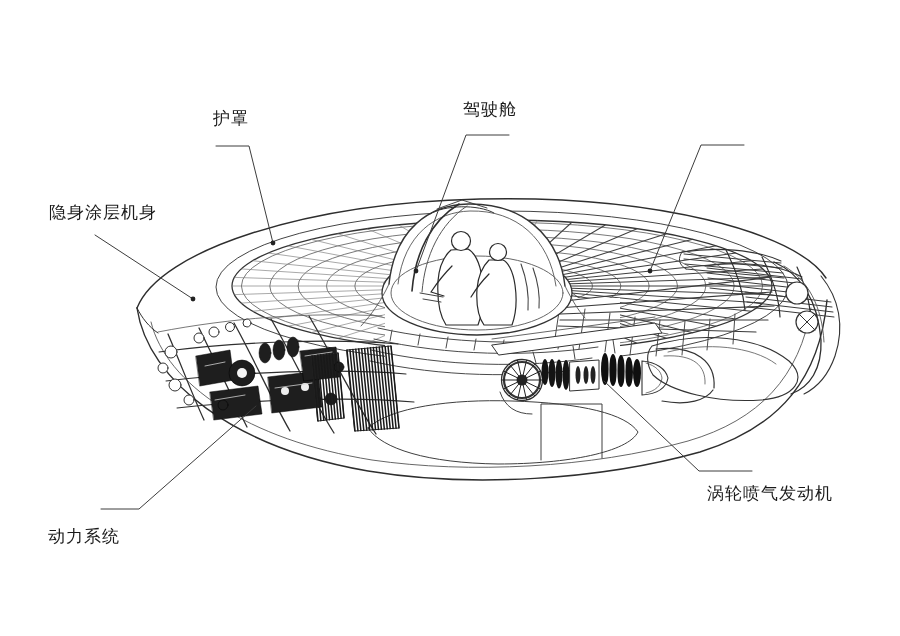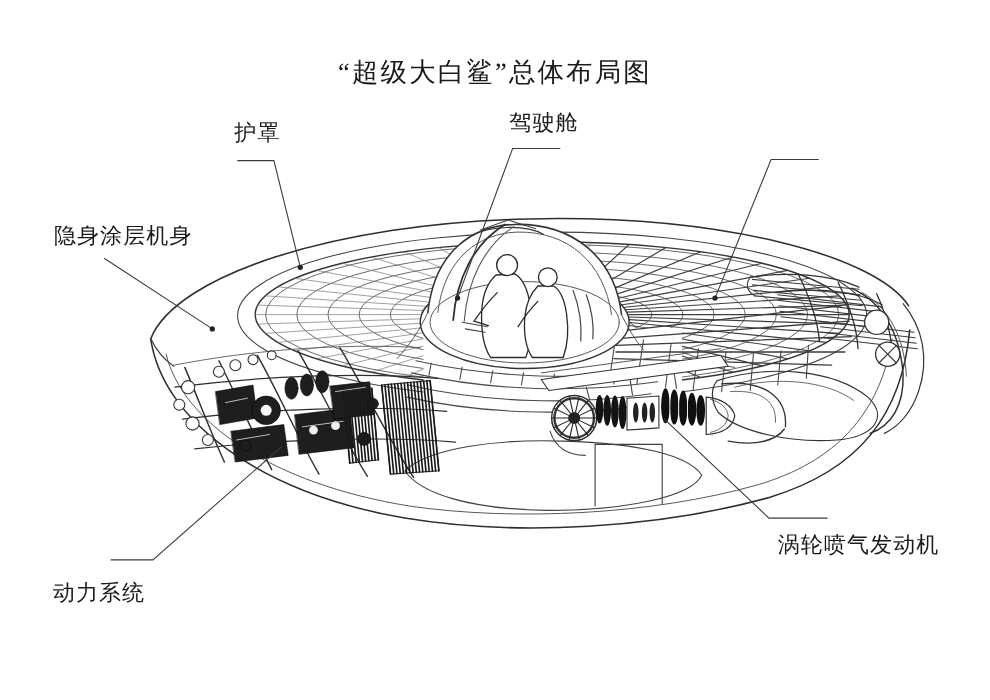--- a/index.html
+++ b/index.html
@@ -1,19 +1,19 @@
 <!DOCTYPE html>
 <html><head>
 <meta charset="utf-8">
 <style>
   html,body{margin:0;padding:0;background:#fff;}
   .stage{position:relative;width:900px;height:636px;background:#fff;overflow:hidden;
          font-family:"Liberation Serif","DejaVu Serif",serif;color:#1a1a1a;}
   .stage svg{position:absolute;left:0;top:0;}
-  .lbl{position:absolute;font-size:20px;line-height:1.1;white-space:nowrap;letter-spacing:1px;font-family:Liberation Serif, serif;}
+  .lbl{position:absolute;font-size:17px;line-height:1.1;white-space:nowrap;letter-spacing:1px;font-family:Liberation Serif, serif;}
   .title{position:absolute;left:0;right:0;top:50px;text-align:center;font-size:24px;letter-spacing:2px;}
   .credit{position:absolute;left:548px;top:555px;font-size:21px;font-weight:700;letter-spacing:0.5px;}
   .l-shroud{left:213px;top:110px;}
   .l-cockpit{left:463px;top:101px;text-align:right;}
   .l-coaxial{left:661px;top:114px;}
   .l-stealth{left:49px;top:204px;}
   .l-power{left:48px;top:480px;margin-top:48px;}
   .l-turbojet{left:707px;top:449px;margin-top:36px;}
 </style>
 </head>
@@ -322,20 +322,19 @@
     <circle cx="416" cy="271" r="2.4" fill="#222" stroke="none"></circle>
     <path d="M744,145 L701,145 L650,271"></path>
     <circle cx="650" cy="271" r="2.4" fill="#222" stroke="none"></circle>
     <path d="M95,235 L193,299"></path>
     <circle cx="193" cy="299" r="2.4" fill="#222" stroke="none"></circle>
     <path d="M101,509 L139,509 L256,406"></path>
     <path d="M604,381 L699,471 L752,471"></path>
   </g>
 </svg>
 
-<div class="title">“超级大白鲨”总体布局图</div>
 <div class="lbl l-shroud">护罩</div>
 <div class="lbl l-cockpit">驾驶舱</div>
 <div class="lbl l-stealth">隐身涂层机身</div>
 <div class="lbl l-power">动力系统</div>
 <div class="lbl l-turbojet">涡轮喷气发动机</div>
 
 </div>
 
 </body></html>

